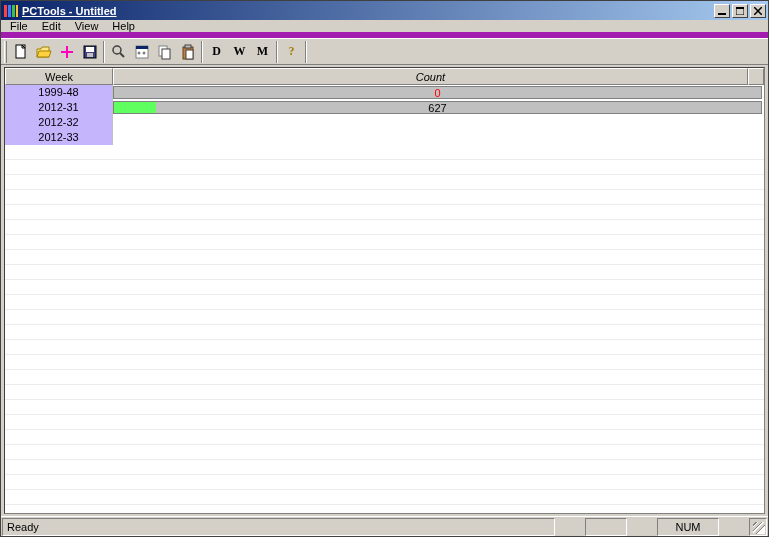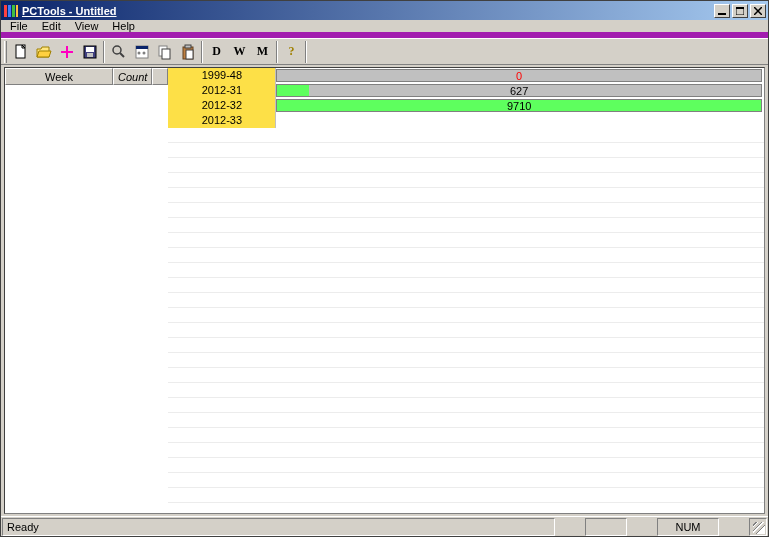--- a/index.html
+++ b/index.html
@@ -101,21 +101,21 @@
     display: flex;
     overflow: hidden;
   }
   .listview {
     flex: 1;
     background: #fff;
     border: 1px solid #808080;
     border-top-color: #404040;
     border-left-color: #404040;
     display: flex;
-    flex-direction: row;
+    flex-direction: column;
     overflow: hidden;
   }
   .lv-header {
     display: flex;
     background: #d4d0c8;
     height: 17px;
     flex-shrink: 0;
   }
   .lv-hcell {
     border: 1px solid;
@@ -134,21 +134,21 @@
     overflow: auto;
   }
   .lv-row {
     display: flex;
     height: 15px;
     align-items: stretch;
   }
   .lv-row:nth-child(odd) { }
   .lv-cell-week {
     width: 108px;
-    background: #fde047;
+    background: #c4b5fd;
     text-align: center;
     line-height: 15px;
     border-right: 1px solid #c0c0c0;
     border-bottom: 0;
     font-size: 11px;
   }
   .lv-cell-count {
     flex: 1;
     position: relative;
     background: #c0c0c0;
@@ -355,24 +355,20 @@
         </div>
         <div class="lv-row">
           <div class="lv-cell-week">2012-31</div>
           <div class="lv-cell-count">
             <div class="bar" style="width: 6.5%;"></div>
             <div class="val">627</div>
           </div>
         </div>
         <div class="lv-row">
           <div class="lv-cell-week">2012-32</div>
-          <div class="lv-cell-count">
-            <div class="bar" style="width: 100%;"></div>
-            <div class="val">9710</div>
-          </div>
         </div>
         <div class="lv-row">
           <div class="lv-cell-week">2012-33</div>
         </div>
         <div class="lv-empty-row"></div>
         <div class="lv-empty-row"></div>
         <div class="lv-empty-row"></div>
         <div class="lv-empty-row"></div>
         <div class="lv-empty-row"></div>
         <div class="lv-empty-row"></div>

